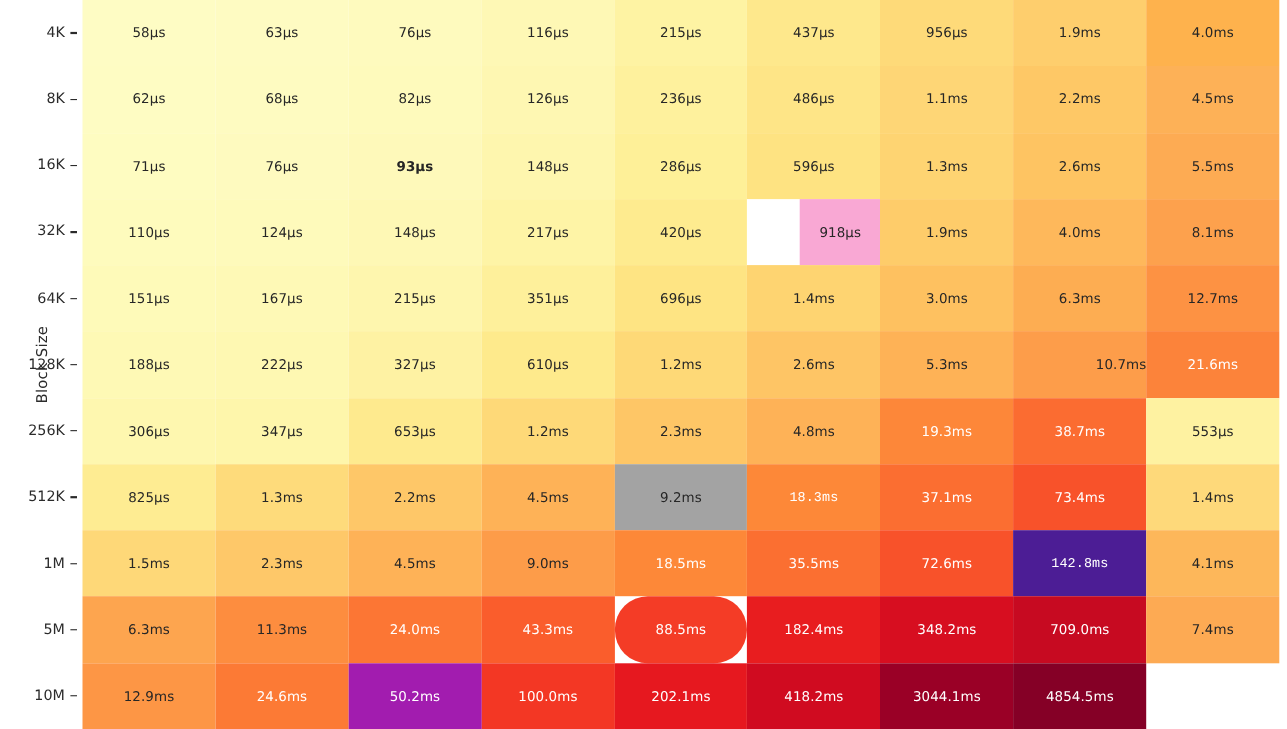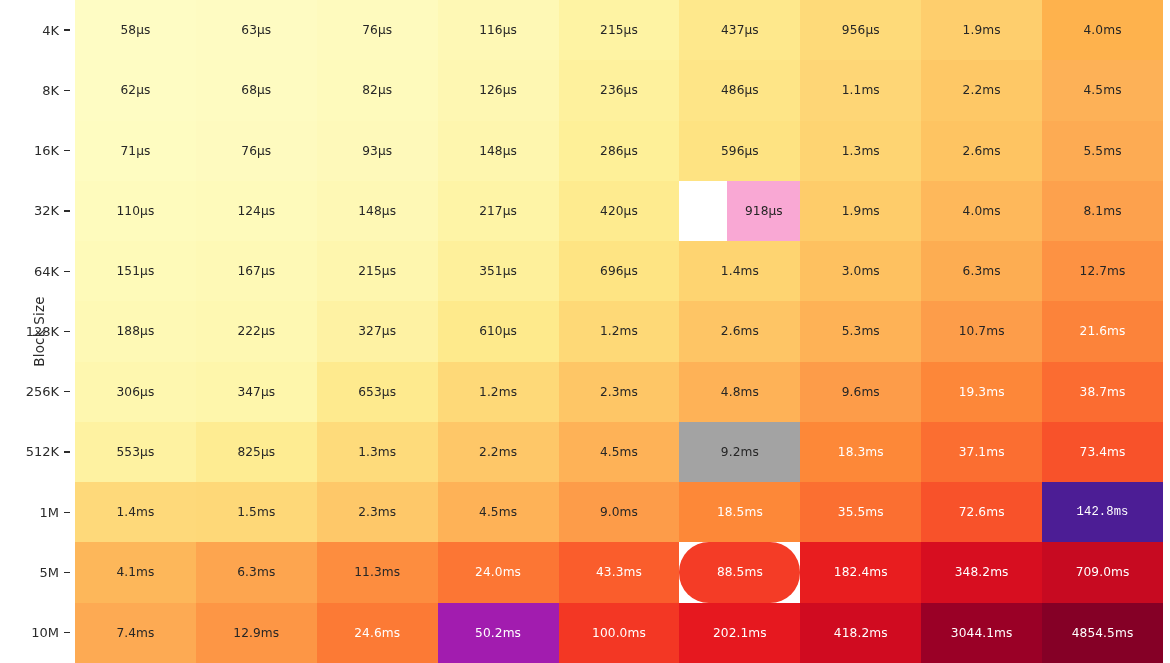--- a/index.html
+++ b/index.html
@@ -205,21 +205,21 @@
       </div>
       <div class="cell" style="background: rgb(253, 177, 87);">
         <span class="cell-text t-dark">4.5ms</span>
       </div>
       <div class="cell" style="background: rgb(254, 252, 193);">
         <span class="cell-text t-dark">71µs</span>
       </div>
       <div class="cell" style="background: rgb(254, 250, 191);">
         <span class="cell-text t-dark">76µs</span>
       </div>
-      <div class="cell" style="background: rgb(254, 249, 186);">
+      <div class="cell" style="background: rgb(254, 249, 186); font-weight: bold;">
         <span class="cell-text t-dark">93µs</span>
       </div>
       <div class="cell" style="background: rgb(254, 246, 174);">
         <span class="cell-text t-dark">148µs</span>
       </div>
       <div class="cell" style="background: rgb(254, 240, 152);">
         <span class="cell-text t-dark">286µs</span>
       </div>
       <div class="cell" style="background: rgb(254, 227, 130);">
         <span class="cell-text t-dark">596µs</span>
@@ -301,21 +301,21 @@
       </div>
       <div class="cell" style="background: rgb(254, 217, 119);">
         <span class="cell-text t-dark">1.2ms</span>
       </div>
       <div class="cell" style="background: rgb(254, 197, 101);">
         <span class="cell-text t-dark">2.6ms</span>
       </div>
       <div class="cell" style="background: rgb(254, 178, 86);">
         <span class="cell-text t-dark">5.3ms</span>
       </div>
-      <div class="cell" style="background: rgb(253, 157, 74);">
+      <div class="cell" style="background: rgb(253, 157, 74); justify-content: flex-end;">
         <span class="cell-text t-dark">10.7ms</span>
       </div>
       <div class="cell" style="background: rgb(252, 131, 58);">
         <span class="cell-text t-light">21.6ms</span>
       </div>
       <div class="cell" style="background: rgb(254, 247, 175);">
         <span class="cell-text t-dark">306µs</span>
       </div>
       <div class="cell" style="background: rgb(254, 246, 171);">
         <span class="cell-text t-dark">347µs</span>
@@ -325,23 +325,20 @@
       </div>
       <div class="cell" style="background: rgb(254, 217, 120);">
         <span class="cell-text t-dark">1.2ms</span>
       </div>
       <div class="cell" style="background: rgb(254, 198, 102);">
         <span class="cell-text t-dark">2.3ms</span>
       </div>
       <div class="cell" style="background: rgb(254, 178, 87);">
         <span class="cell-text t-dark">4.8ms</span>
       </div>
-      <div class="cell" style="background: rgb(253, 156, 73);">
-        <span class="cell-text t-dark">9.6ms</span>
-      </div>
       <div class="cell" style="background: rgb(253, 135, 57);">
         <span class="cell-text t-light">19.3ms</span>
       </div>
       <div class="cell" style="background: rgb(251, 108, 49);">
         <span class="cell-text t-light">38.7ms</span>
       </div>
       <div class="cell" style="background: rgb(254, 242, 161);">
         <span class="cell-text t-dark">553µs</span>
       </div>
       <div class="cell" style="background: rgb(254, 236, 146);">
@@ -352,21 +349,21 @@
       </div>
       <div class="cell" style="background: rgb(254, 199, 104);">
         <span class="cell-text t-dark">2.2ms</span>
       </div>
       <div class="cell" style="background: rgb(254, 178, 87);">
         <span class="cell-text t-dark">4.5ms</span>
       </div>
       <div class="cell" style="background: #a3a3a3;">
         <span class="cell-text t-dark">9.2ms</span>
       </div>
-      <div class="cell" style="background: rgb(253, 136, 56);">
+      <div class="cell" style="background: rgb(253, 136, 56); font-family: Liberation Mono, monospace;">
         <span class="cell-text t-light">18.3ms</span>
       </div>
       <div class="cell" style="background: rgb(251, 110, 49);">
         <span class="cell-text t-light">37.1ms</span>
       </div>
       <div class="cell" style="background: rgb(248, 82, 42);">
         <span class="cell-text t-light">73.4ms</span>
       </div>
       <div class="cell" style="background: rgb(254, 217, 122);">
         <span class="cell-text t-dark">1.4ms</span>

